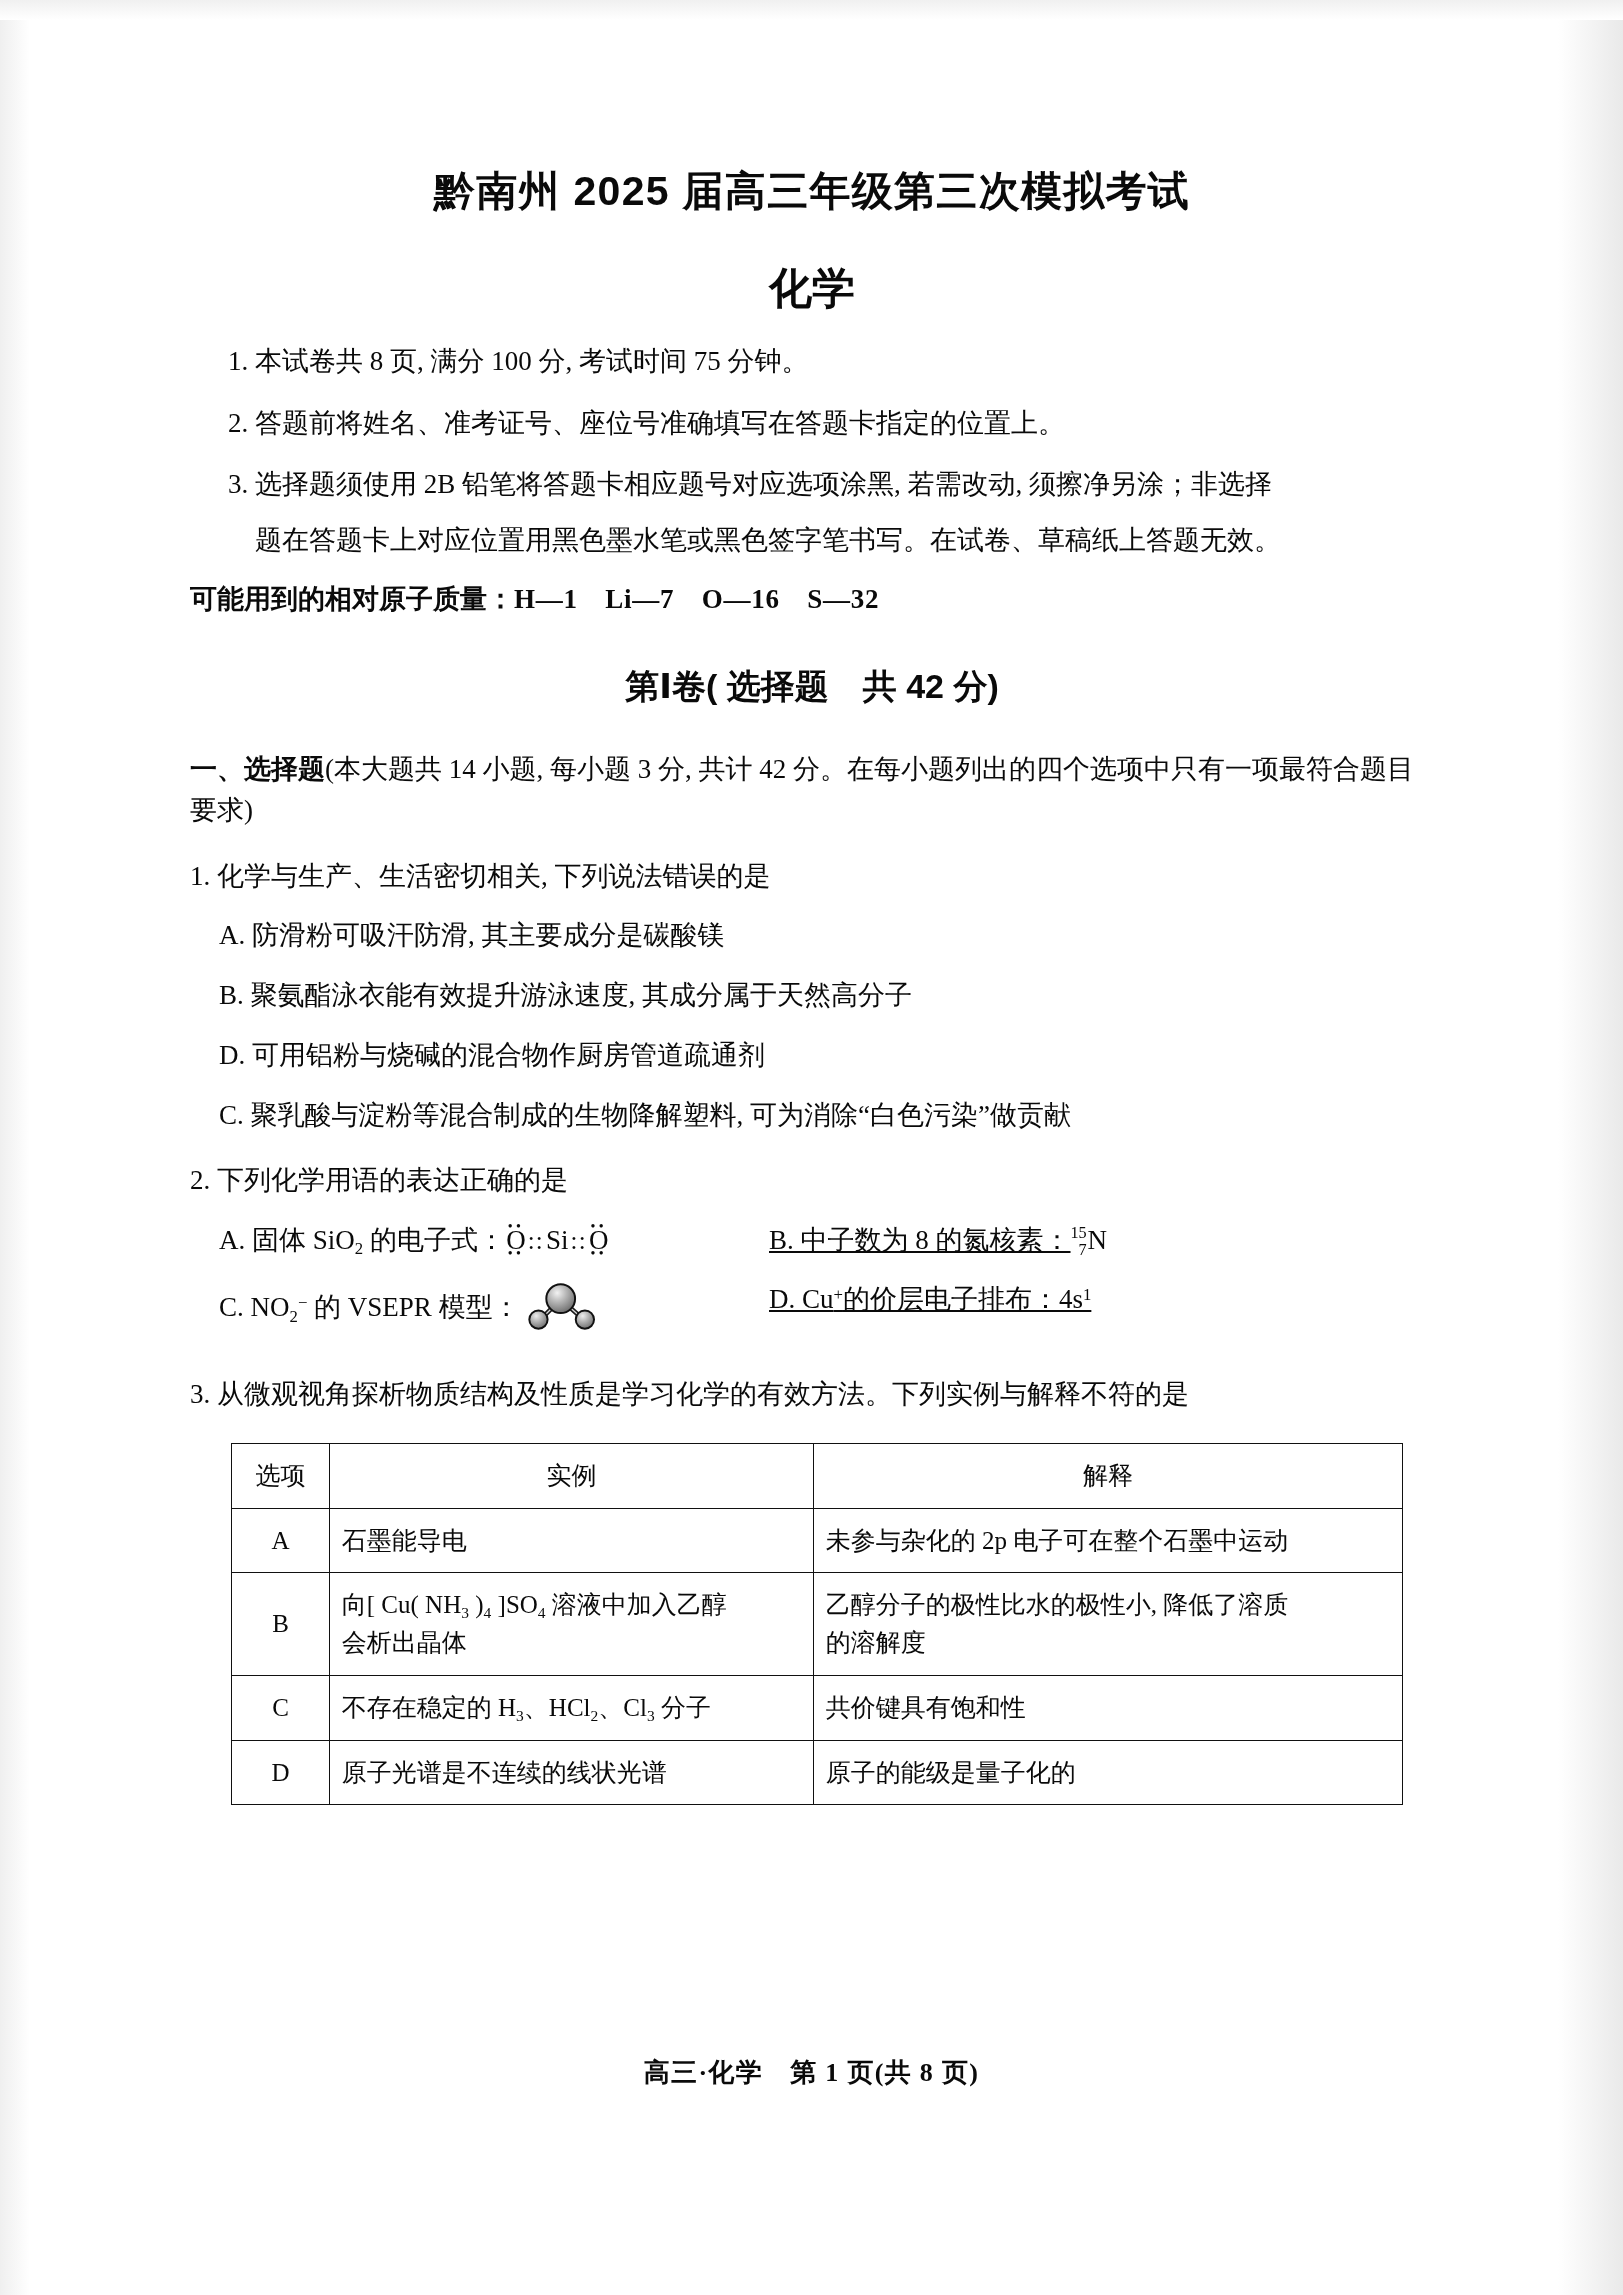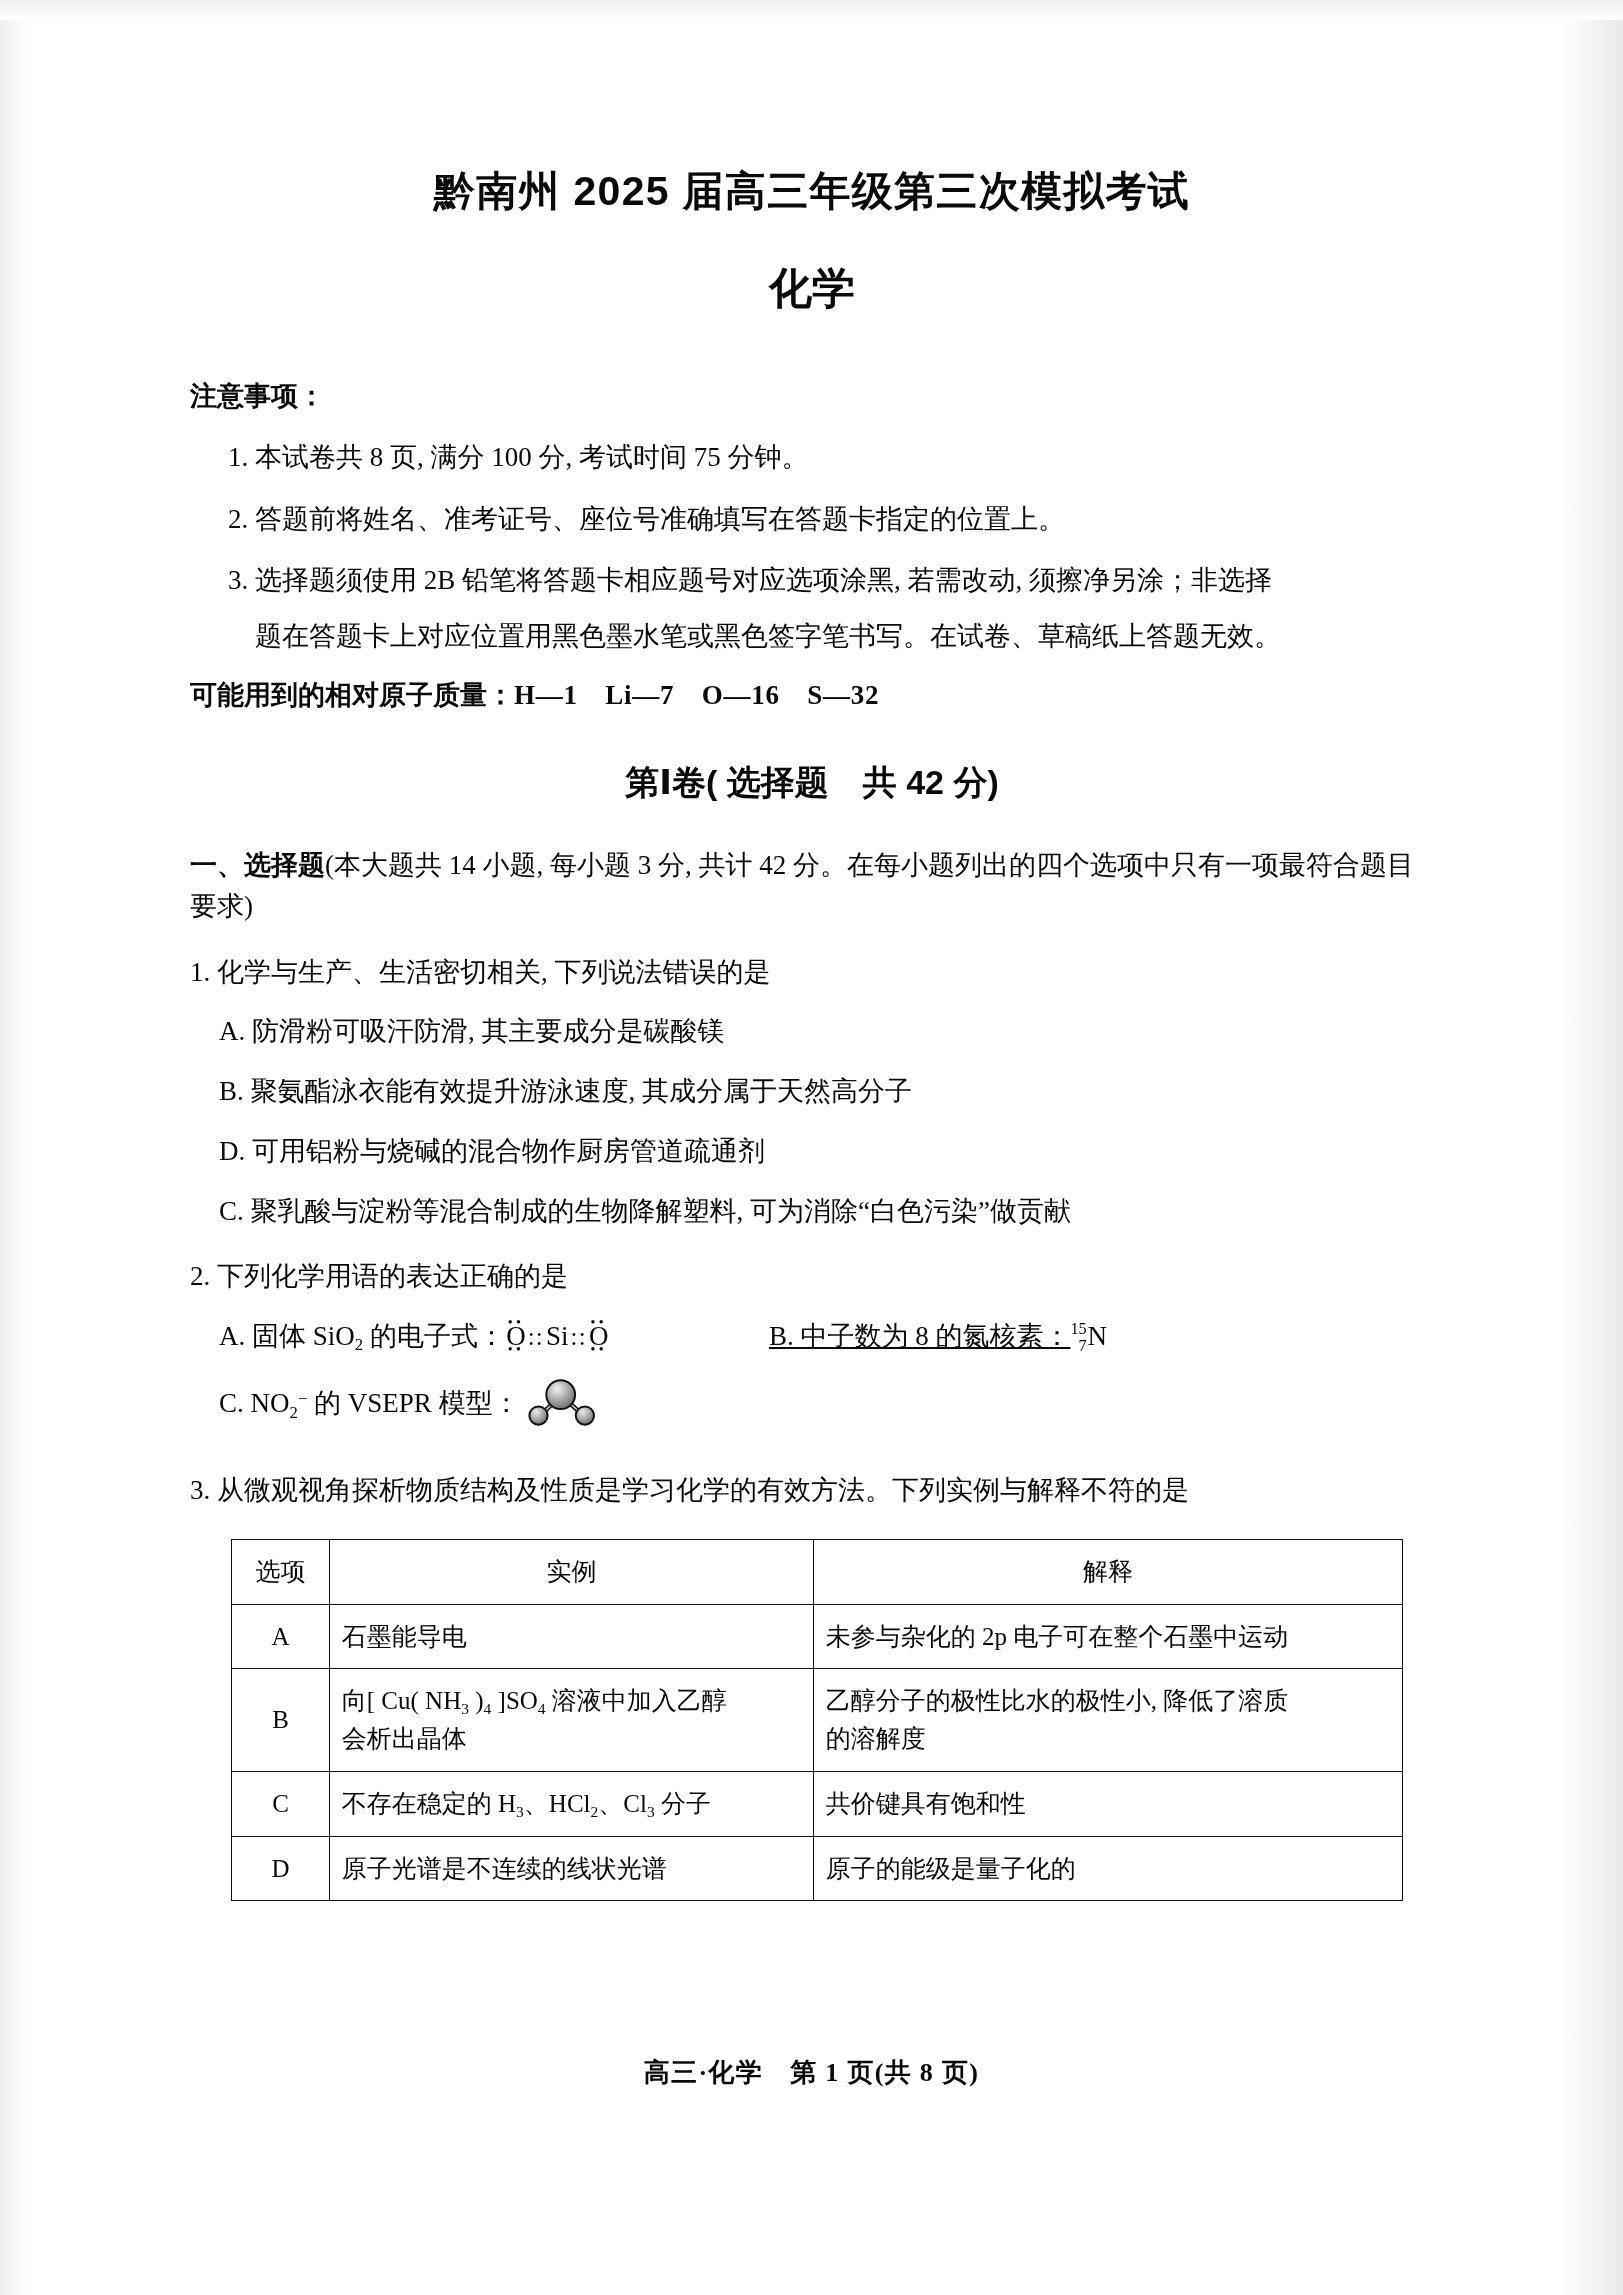--- a/index.html
+++ b/index.html
@@ -149,21 +149,20 @@
 <div class="page">
   <div class="edge-left"></div>
   <div class="edge-right"></div>
   <div class="edge-top"></div>
 
   <div class="content">
 
     <div class="doc-title">黔南州 2025 届高三年级第三次模拟考试</div>
     <div class="subject-title">化学</div>
 
-    <div class="notice-head">注意事项：</div>
     <div class="notice-item">1. 本试卷共 8 页, 满分 100 分, 考试时间 75 分钟。</div>
     <div class="notice-item">2. 答题前将姓名、准考证号、座位号准确填写在答题卡指定的位置上。</div>
     <div class="notice-item">3. 选择题须使用 2B 铅笔将答题卡相应题号对应选项涂黑, 若需改动, 须擦净另涂；非选择</div>
     <div class="notice-item cont">题在答题卡上对应位置用黑色墨水笔或黑色签字笔书写。在试卷、草稿纸上答题无效。</div>
 
     <div class="masses">
       <span>可能用到的相对原子质量：</span><span class="vals">H—1　Li—7　O—16　S—32</span>
     </div>
 
     <div class="section-title">第Ⅰ卷( 选择题　共 42 分)</div>
@@ -215,20 +214,23 @@
           </defs>
           <line x1="26" y1="58" x2="56" y2="28" stroke="#1a1a1a" stroke-width="7"></line>
           <line x1="56" y1="28" x2="90" y2="58" stroke="#1a1a1a" stroke-width="7"></line>
           <line x1="26" y1="58" x2="56" y2="28" stroke="#d8d8d8" stroke-width="2"></line>
           <line x1="56" y1="28" x2="90" y2="58" stroke="#d8d8d8" stroke-width="2"></line>
           <circle cx="56" cy="27" r="22" fill="url(#gBig)" stroke="#111" stroke-width="3"></circle>
           <circle cx="22" cy="59" r="14" fill="url(#gSmall)" stroke="#111" stroke-width="3"></circle>
           <circle cx="93" cy="59" r="14" fill="url(#gSmall)" stroke="#111" stroke-width="3"></circle>
         </svg></span>
       </div>
+      <div class="opt-col-b">
+        <span>D. Cu</span><sup>+</sup><span>的价层电子排布：4s</span><sup>1</sup>
+      </div>
     </div>
 
     <div class="question" style="margin-top:37px;">
       <span>3.</span>
       <span>从微观视角探析物质结构及性质是学习化学的有效方法。下列实例与解释不符的是</span>
     </div>
 
     <table class="q3">
       <colgroup>
         <col class="col-opt">

